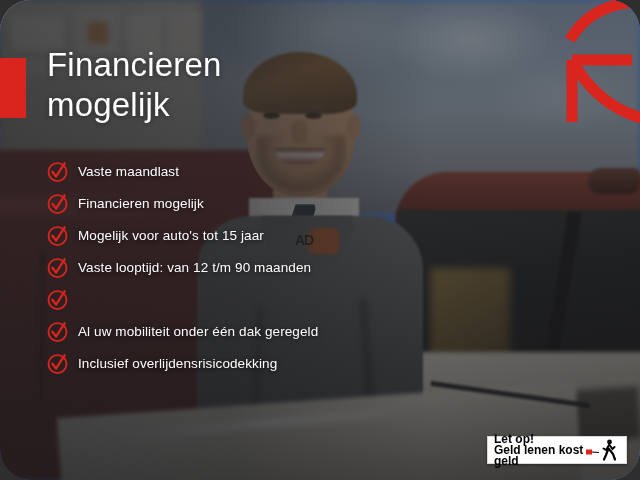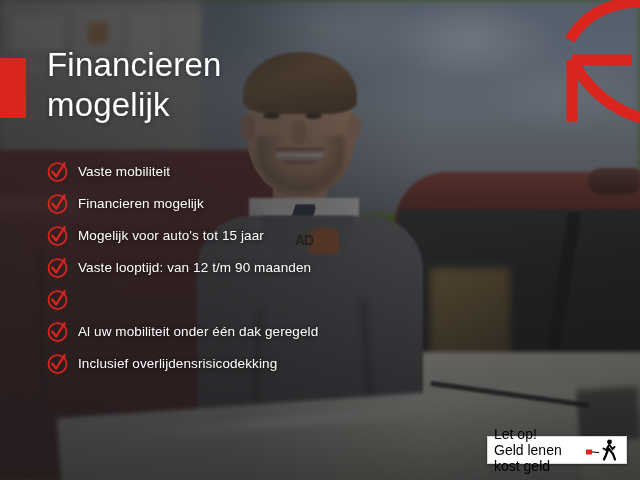--- a/index.html
+++ b/index.html
@@ -1,21 +1,21 @@
 <!DOCTYPE html>
 <html><head>
 <meta charset="utf-8">
 <style>
   html,body{margin:0;padding:0;}
   body{
     width:640px;height:480px;overflow:hidden;
     font-family:"Liberation Sans", sans-serif;
     background:#2e2e2e;
   }
-  .stage{position:relative;width:640px;height:480px;overflow:hidden;background:#4d7c0f;}
+  .stage{position:relative;width:640px;height:480px;overflow:hidden;background:#3b82f6;border-radius:31px;}
 
   
   .bg{position:absolute;inset:0;overflow:hidden;}
 
   
   .bg-sky{
     position:absolute;left:0;top:0;width:640px;height:215px;
     background:
       radial-gradient(ellipse 120px 60px at 470px 40px, rgba(225,232,240,.55), rgba(225,232,240,0) 70%),
       radial-gradient(ellipse 150px 70px at 330px 30px, rgba(210,222,235,.50), rgba(210,222,235,0) 70%),
@@ -230,21 +230,21 @@
   .arc-logo svg{display:block;}
 
   
   .warn-badge{
     position:absolute;left:487px;top:436px;width:140px;height:28px;
     background:#ffffff;border:1px solid #d8d8d8;
     display:flex;align-items:center;padding:0 6px;box-sizing:border-box;
     box-shadow:0 1px 3px rgba(0,0,0,.4);
   }
   .warn-text{
-    color:#000;font-size:14px;font-weight:400;line-height:16px;
+    color:#000;font-size:12px;font-weight:700;line-height:11px;
     white-space:pre-line;flex:1 1 auto;
   }
   .warn-fig{flex:0 0 34px;height:24px;position:relative;}
   .warn-fig svg{display:block;}
 </style>
 </head>
 <body>
 
 <div class="stage">
 
@@ -319,21 +319,21 @@
 
   <div class="checklist">
 
     <div class="check-item">
       <span class="check-icon">
         <svg viewBox="0 0 24 24" aria-hidden="true">
           <circle cx="12" cy="12.6" r="9.4" fill="none" stroke="#d9251d" stroke-width="1.9"></circle>
           <path d="M6.6 12.2 L10.6 17.2 L19.4 3.4" fill="none" stroke="#d9251d" stroke-width="2.4" stroke-linecap="round" stroke-linejoin="round"></path>
         </svg>
       </span>
-      <span class="check-label">Vaste mobiliteit</span>
+      <span class="check-label">Vaste maandlast</span>
     </div>
 
 
     <div class="check-item">
       <span class="check-icon">
         <svg viewBox="0 0 24 24" aria-hidden="true">
           <circle cx="12" cy="12.6" r="9.4" fill="none" stroke="#d9251d" stroke-width="1.9"></circle>
           <path d="M6.6 12.2 L10.6 17.2 L19.4 3.4" fill="none" stroke="#d9251d" stroke-width="2.4" stroke-linecap="round" stroke-linejoin="round"></path>
         </svg>
       </span>

